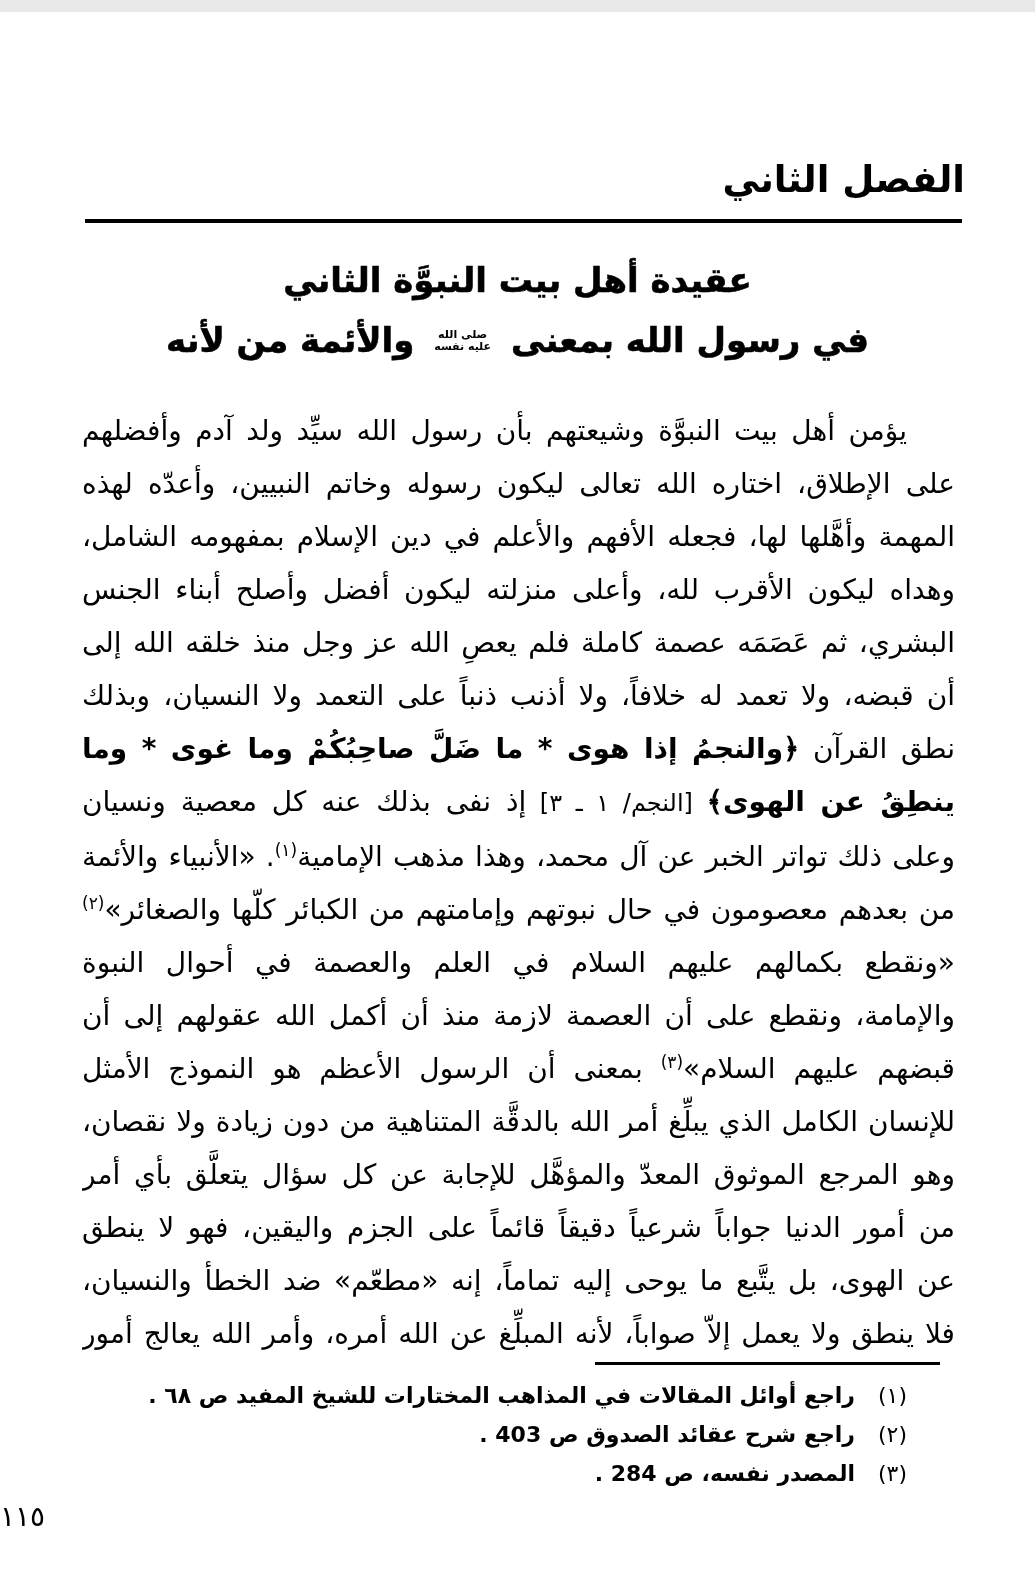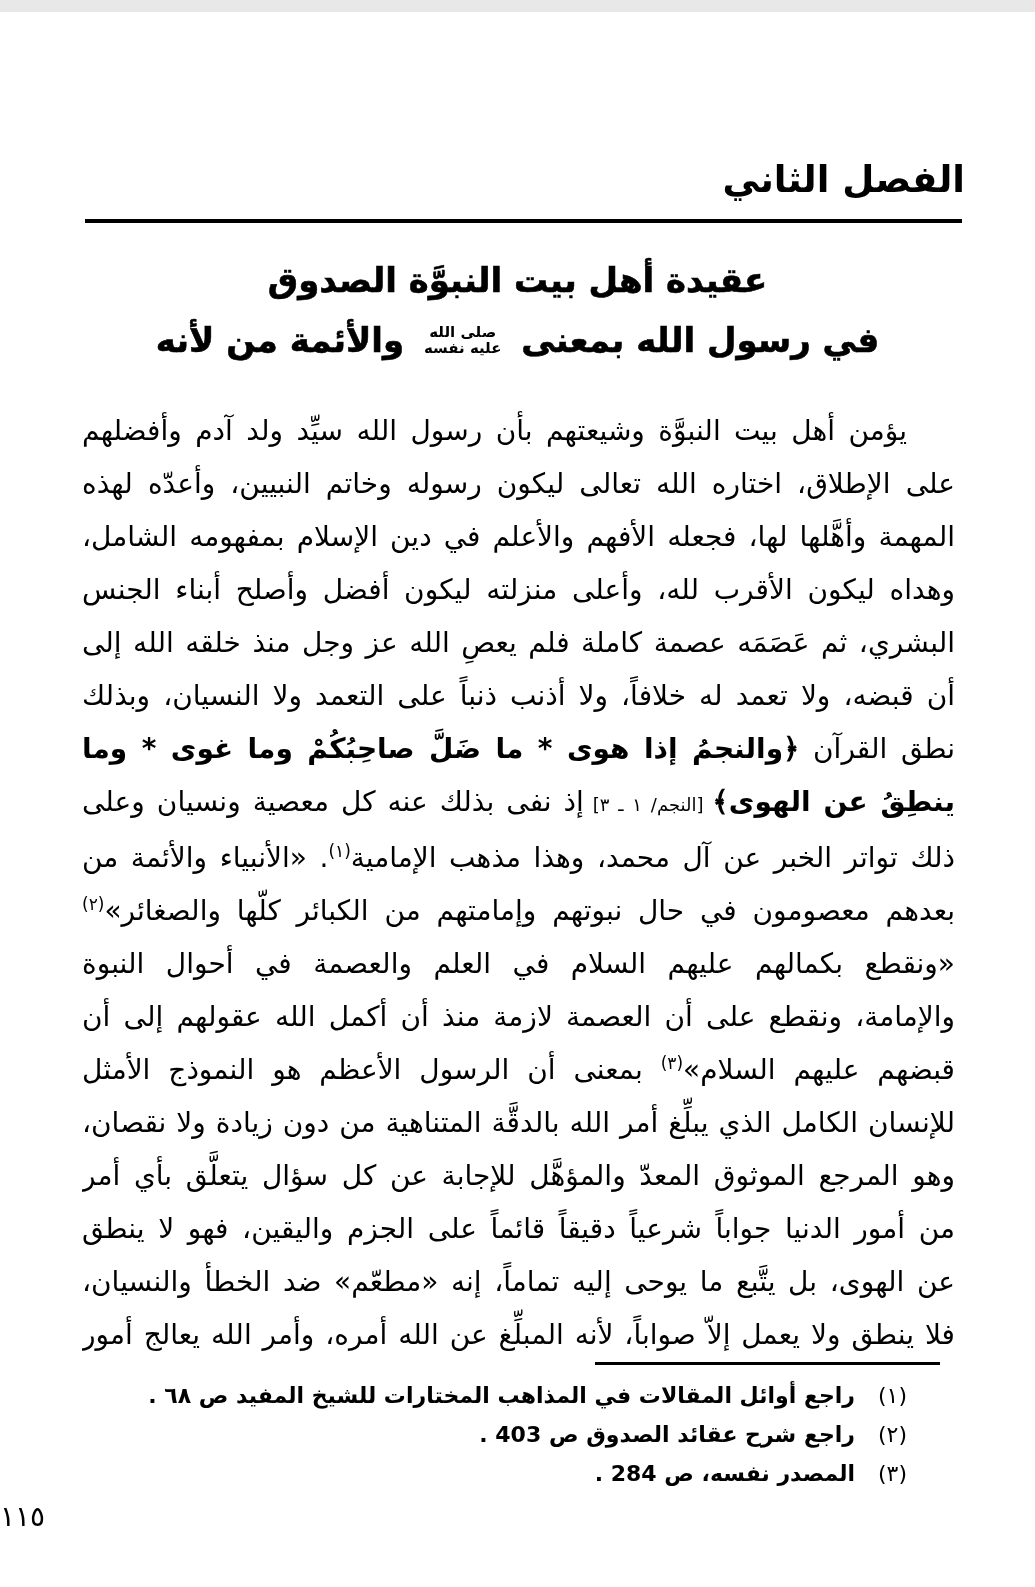--- a/index.html
+++ b/index.html
@@ -47,21 +47,21 @@
   .title-line {
     font-size: 34px;
     font-weight: bold;
     line-height: 60px;
     -webkit-text-stroke: 0.6px #000;
   }
   .salawat-seal {
     display: inline-block;
     vertical-align: middle;
     margin: 0 8px;
-    font-size: 15px;
+    font-size: 11px;
     font-weight: bold;
     line-height: 1.05;
     -webkit-text-stroke: 0;
     transform: translateY(-2px);
   }
   .salawat-seal .seal-row { display: block; white-space: nowrap; }
   
   .body-paragraph {
     position: absolute;
     top: 392px;
@@ -69,21 +69,21 @@
     left: 82px;
     max-height: 952px;
     overflow: hidden;
     font-size: 28px;
     line-height: 53px;
     text-align: justify;
     text-indent: 48px;
     word-spacing: 1px;
   }
   .seg.quran { font-weight: bold; }
-  .seg.reference { font-size: 18px; }
+  .seg.reference { font-size: 24px; }
   .seg.footnote-ref {
     font-size: 17px;
     vertical-align: super;
     line-height: 0;
   }
   
   .footnote-rule {
     position: absolute;
     top: 1350px;
     right: 95px;
@@ -123,21 +123,21 @@
 </head>
 <body>
 
 <div class="page">
 
   <div class="chapter-header">الفصل الثاني</div>
 
   <div class="header-rule"></div>
 
   <div class="title-block">
-    <div class="title-line">عقيدة أهل بيت النبوَّة الصدوق</div>
+    <div class="title-line">عقيدة أهل بيت النبوَّة الثاني</div>
     <div class="title-line">
       <span>في رسول الله بمعنى</span>
       <span class="salawat-seal">
         <span class="seal-row">صلى الله</span>
         <span class="seal-row">عليه نفسه</span>
       </span>
       <span>والأئمة من لأنه</span>
     </div>
   </div>
 

